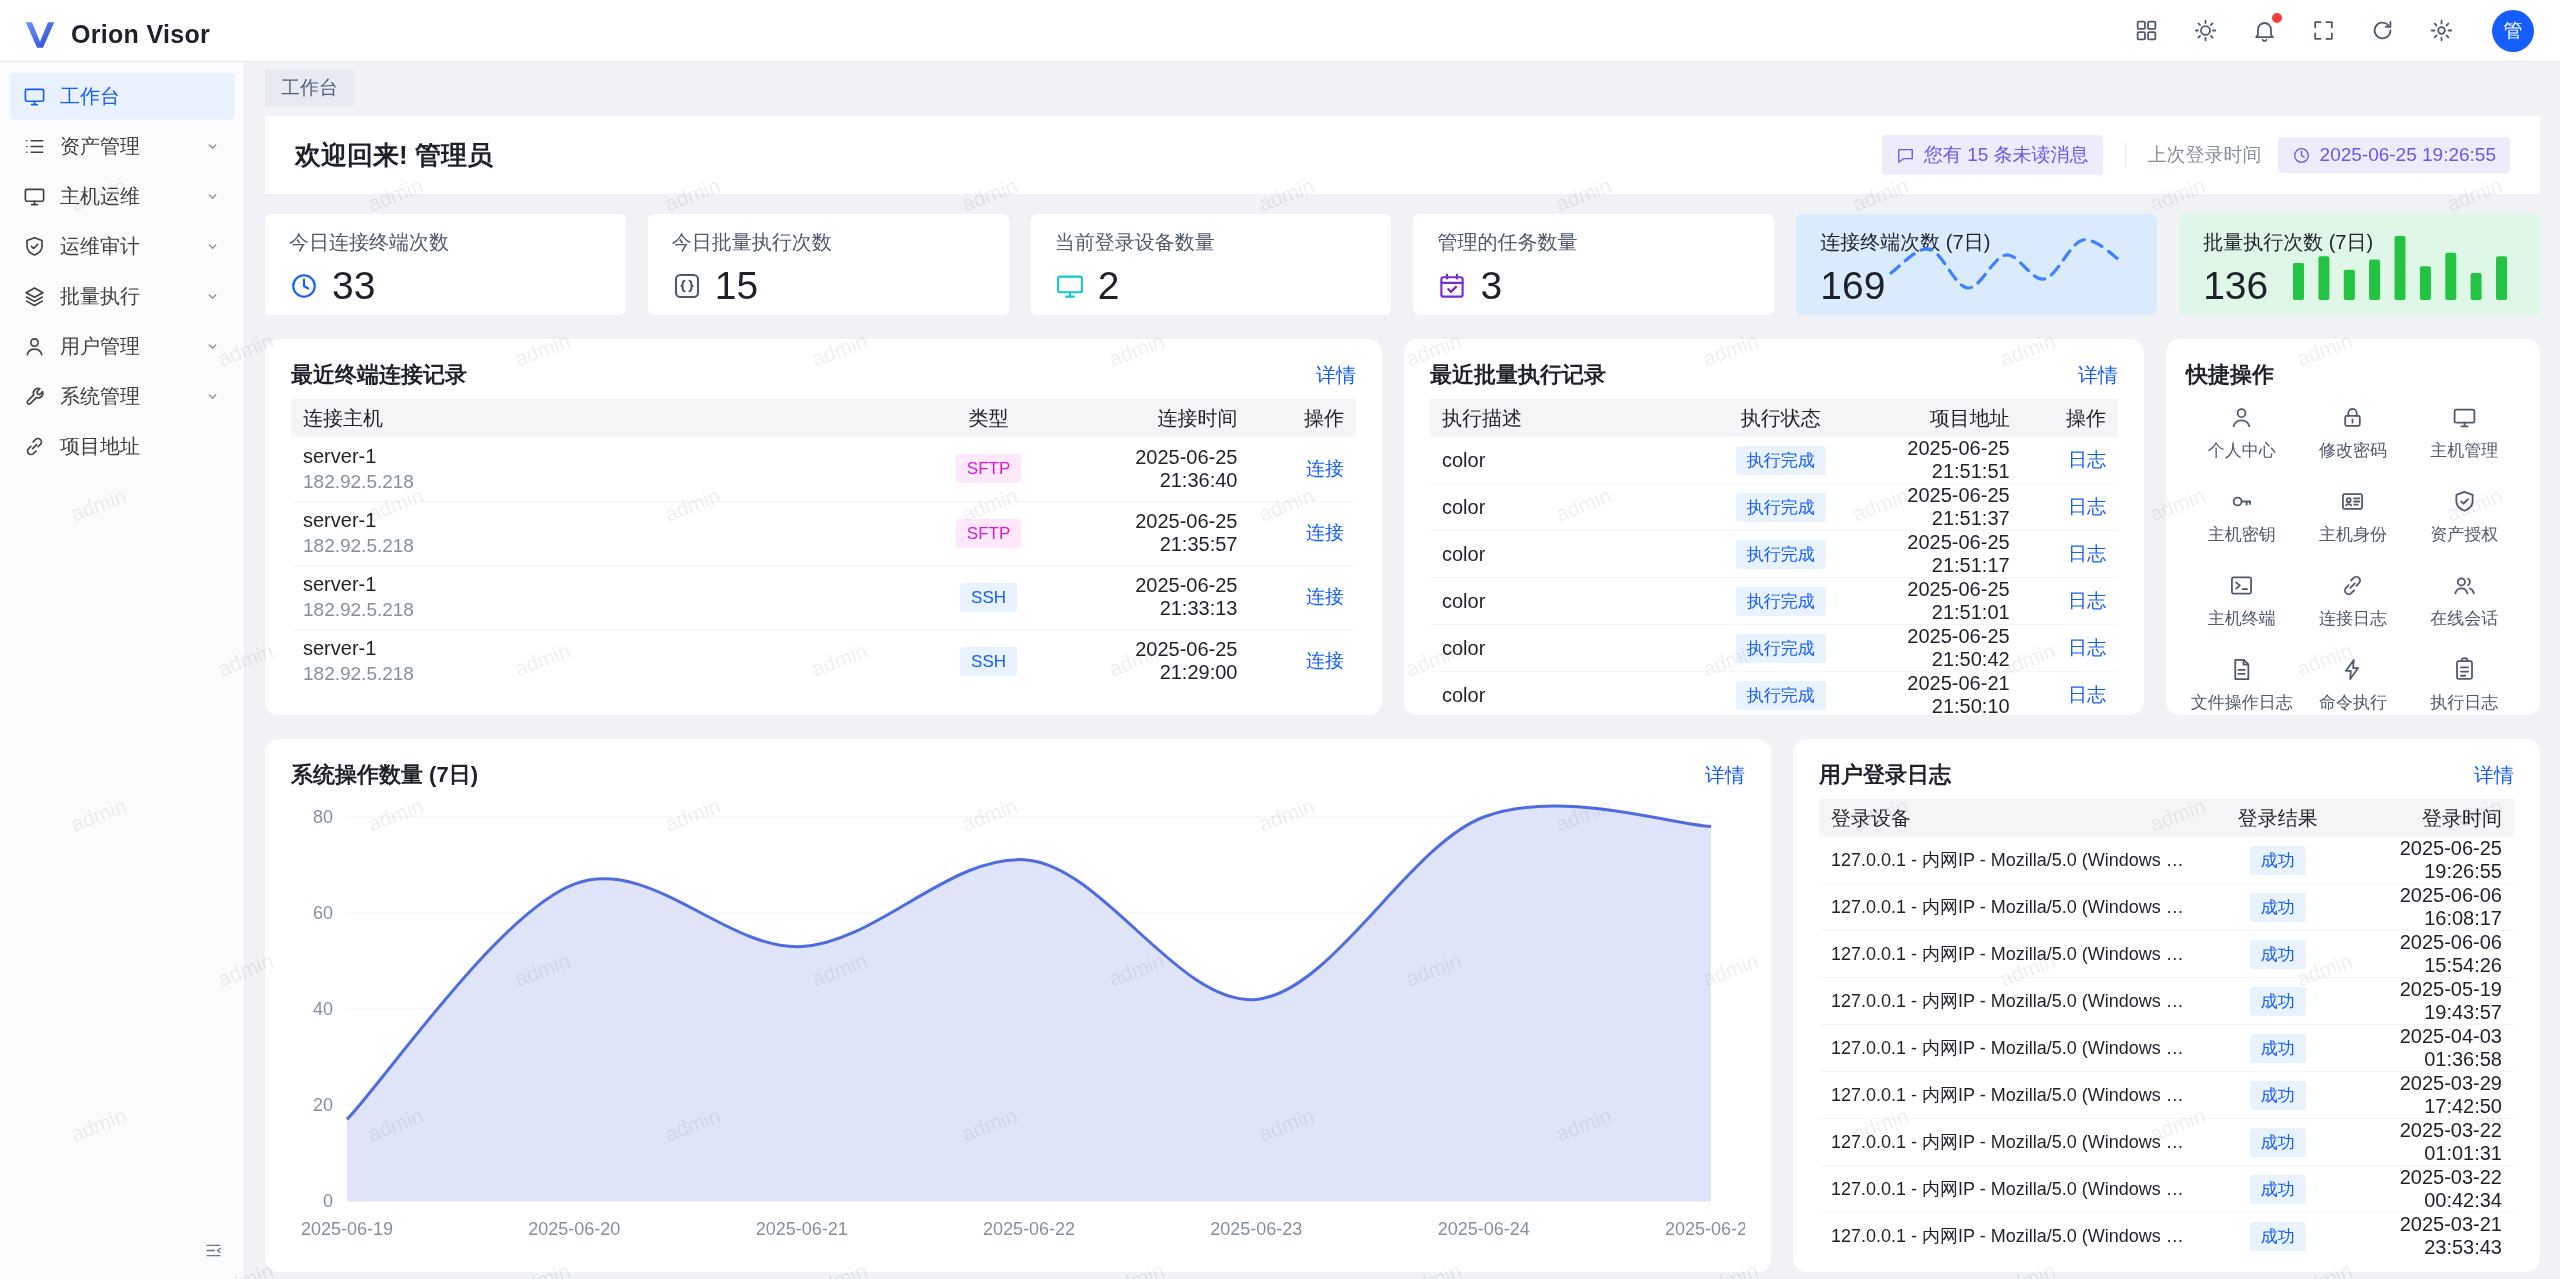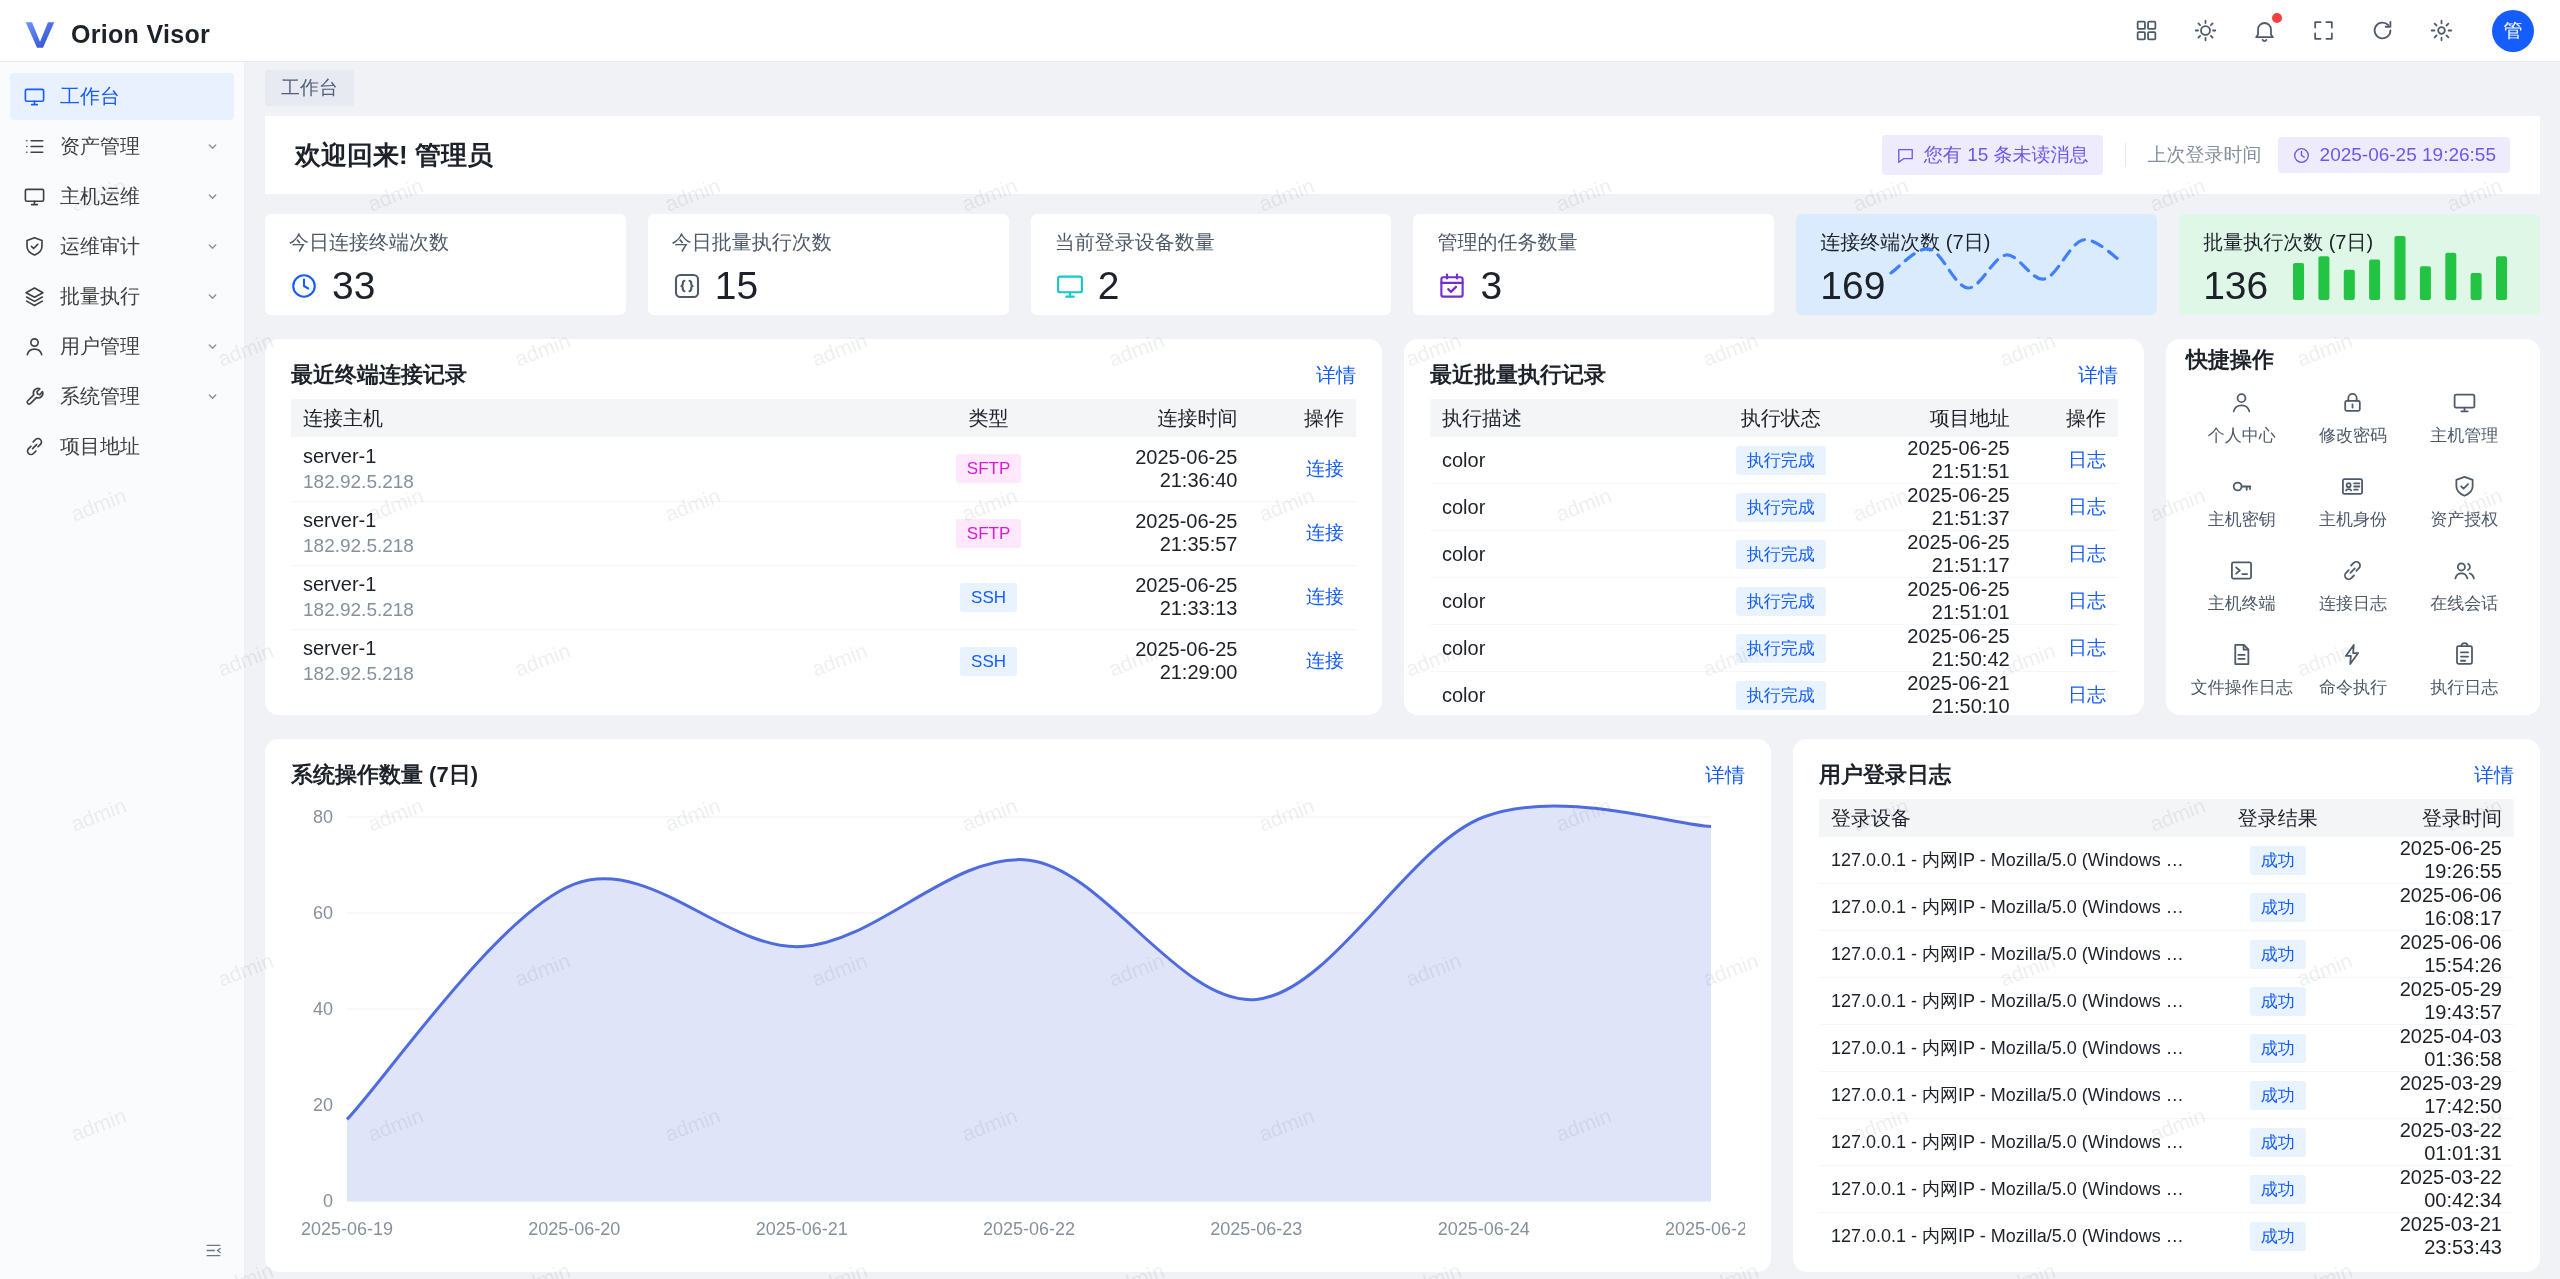--- a/index.html
+++ b/index.html
@@ -73,21 +73,21 @@
   .host-name { font-size:20px; color:#1d2129; }
   .host-ip { font-size:19px; color:#86909c; margin-top:3px; }
   .badge { display:inline-block; font-size:17px; line-height:1; padding:6px 11px; border-radius:3px; }
   .b-blue { background:#e8f3ff; color:#165dff; }
   .b-magenta { background:#ffe8fb; color:#d91ad9; }
   .op-link { color:#165dff; font-size:19px; cursor:pointer; text-decoration:none; }
   .dev { font-size:18px; color:#1d2129; overflow:hidden; text-overflow:ellipsis; white-space:nowrap; }
 
   .panel-terminal { width:1117px; flex-shrink:0; }
   .panel-batch { width:740px; flex-shrink:0; }
-  .quick-panel { flex:1; padding:3px 20px; }
+  .quick-panel { flex:1; padding:18px 20px; }
   .qa-grid { display:grid; grid-template-columns:repeat(3,1fr); row-gap:27px; margin-top:12px; }
   .qa-item { display:flex; flex-direction:column; align-items:center; gap:9px; cursor:pointer; color:#4e5969; }
   .qa-item svg { width:25px; height:25px; }
   .qa-label { font-size:17px; color:#4e5969; white-space:nowrap; }
 
   .bottom-row { display:flex; gap:22px; }
   .bottom-row .panel { height:533px; }
   .chart-panel { width:1506px; flex-shrink:0; }
   .login-panel { flex:1; }
   .axis-text { font-size:18px; fill:#86909c; }
@@ -603,21 +603,21 @@
                   <div class="dev">127.0.0.1 - 内网IP - Mozilla/5.0 (Windows NT 10.0; Win64;...</div>
                 </td>
                 <td class="ac"><span class="badge b-blue">成功</span></td>
                 <td class="ar">2025-06-06 15:54:26</td>
               </tr>
               <tr>
                 <td class="al">
                   <div class="dev">127.0.0.1 - 内网IP - Mozilla/5.0 (Windows NT 10.0; Win64;...</div>
                 </td>
                 <td class="ac"><span class="badge b-blue">成功</span></td>
-                <td class="ar">2025-05-29 19:43:57</td>
+                <td class="ar">2025-05-19 19:43:57</td>
               </tr>
               <tr>
                 <td class="al">
                   <div class="dev">127.0.0.1 - 内网IP - Mozilla/5.0 (Windows NT 10.0; Win64;...</div>
                 </td>
                 <td class="ac"><span class="badge b-blue">成功</span></td>
                 <td class="ar">2025-04-03 01:36:58</td>
               </tr>
               <tr>
                 <td class="al">

